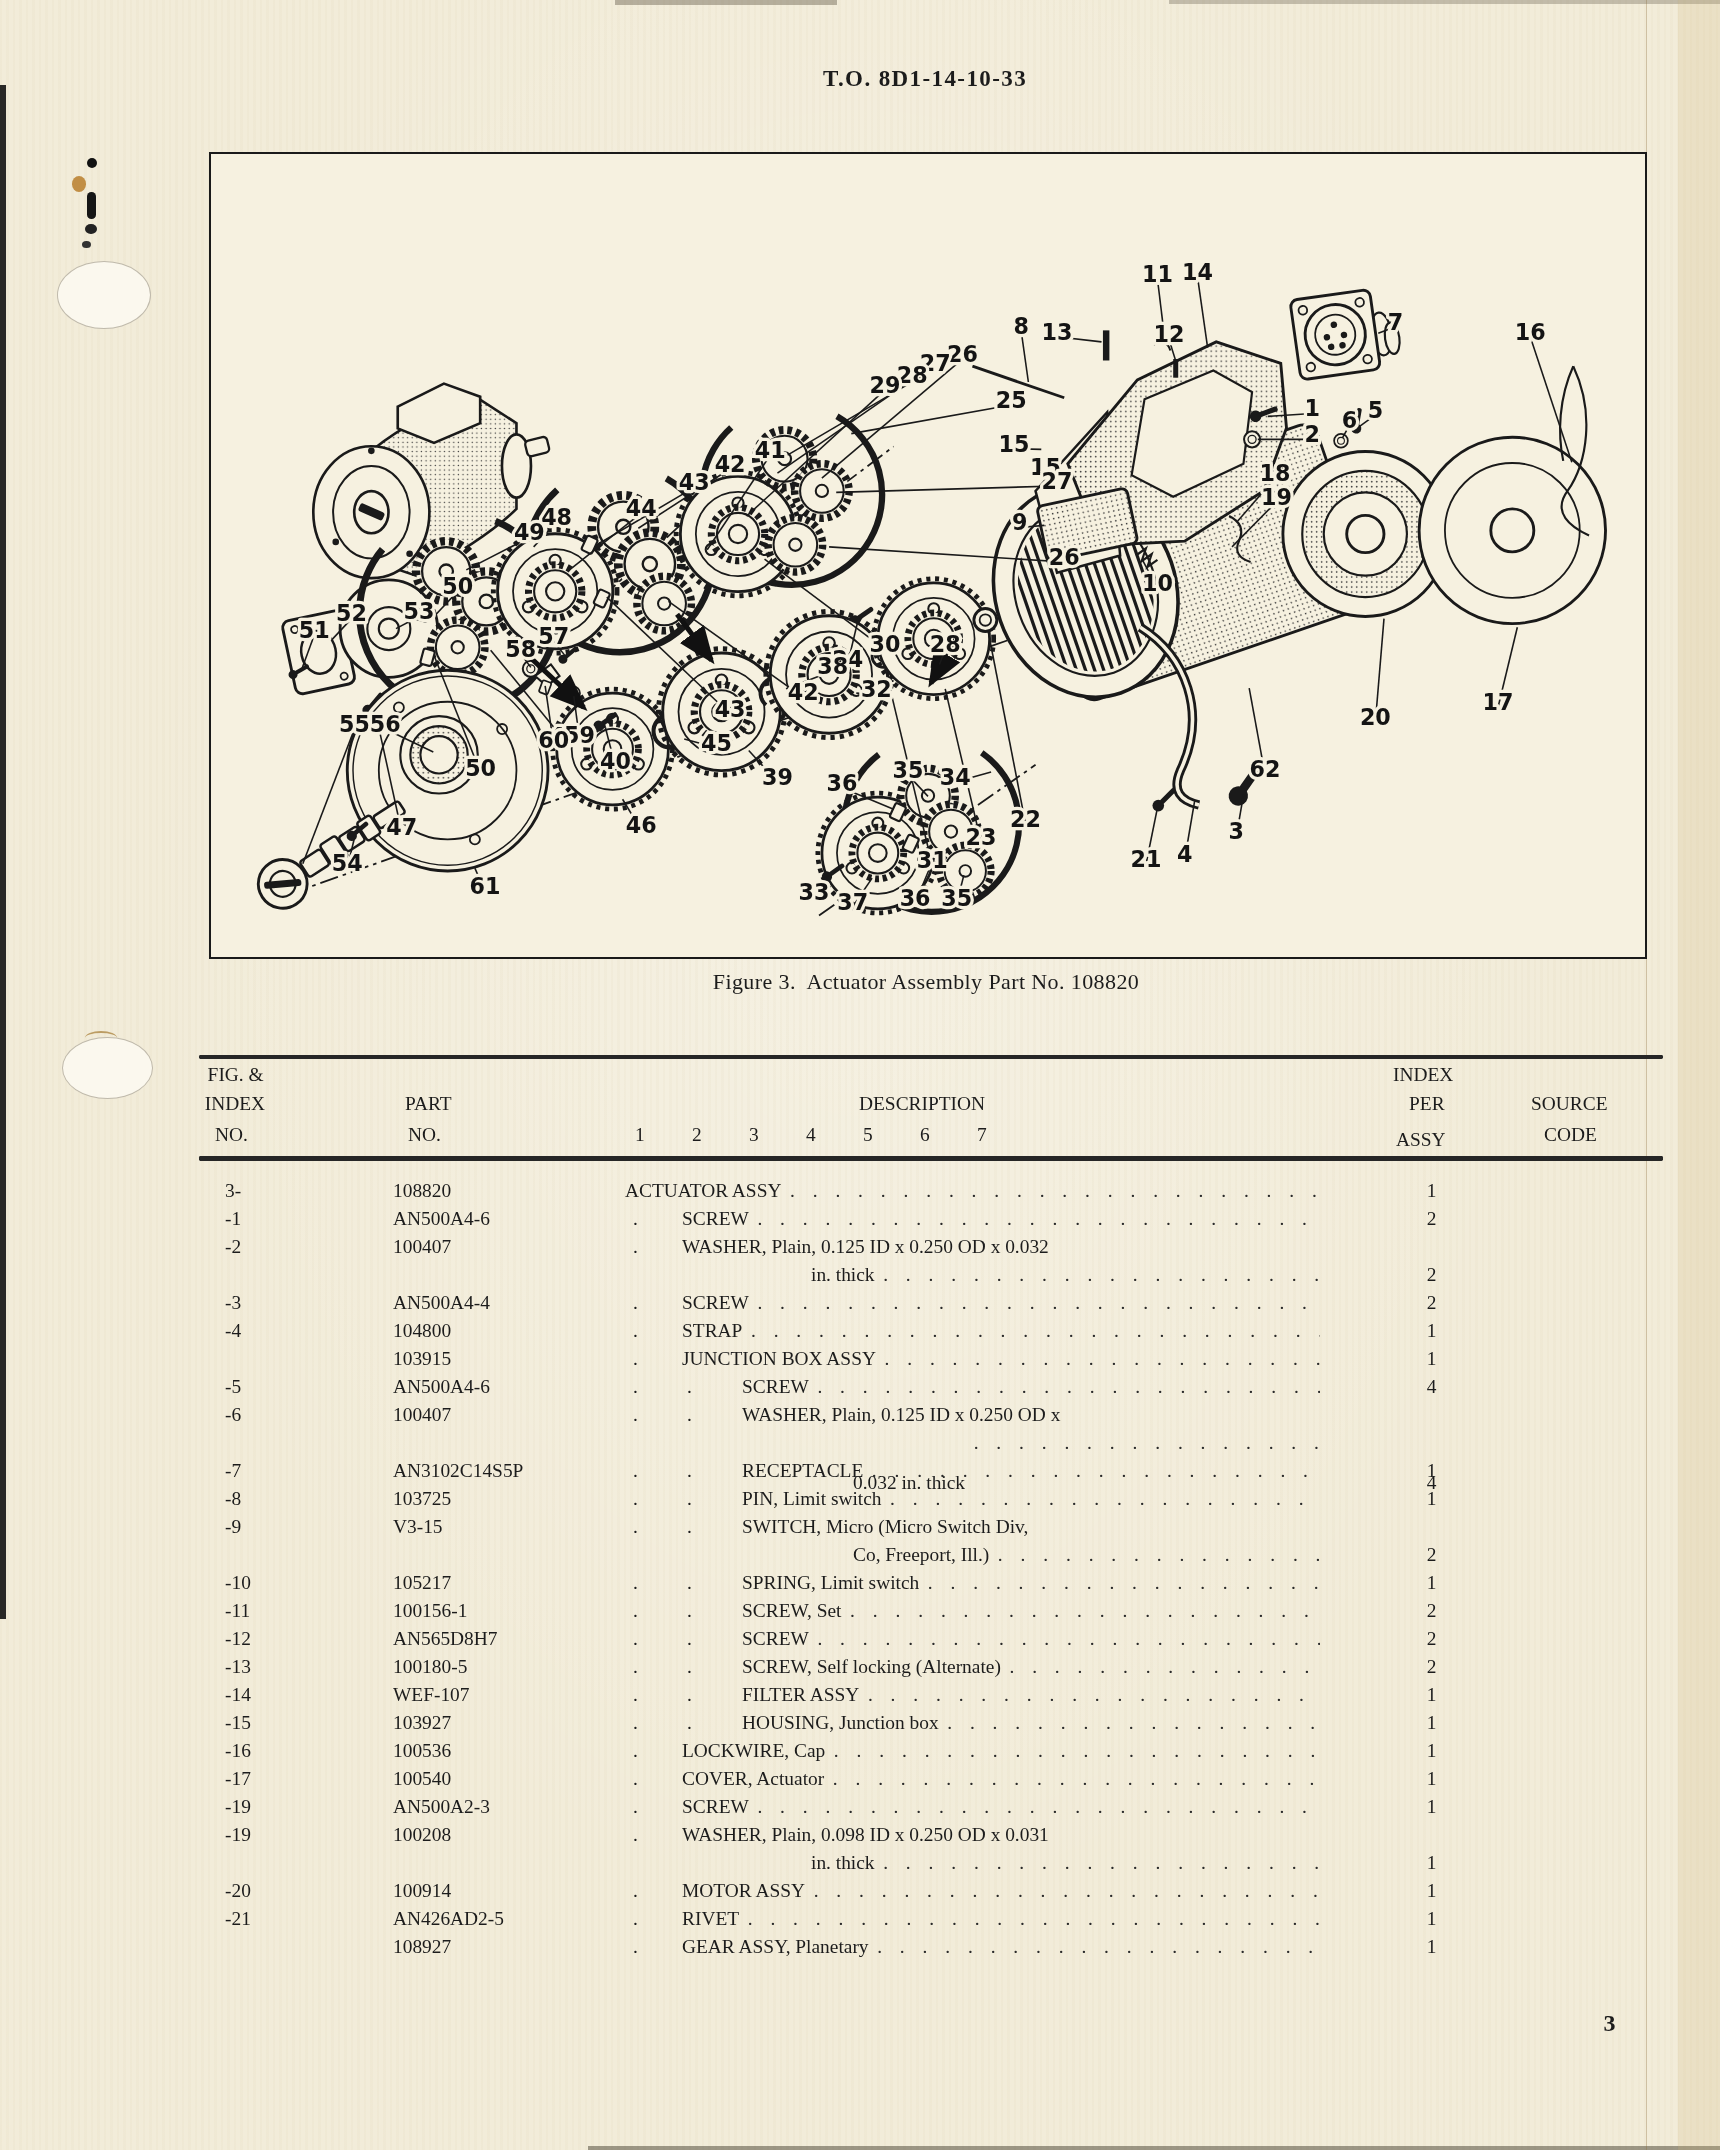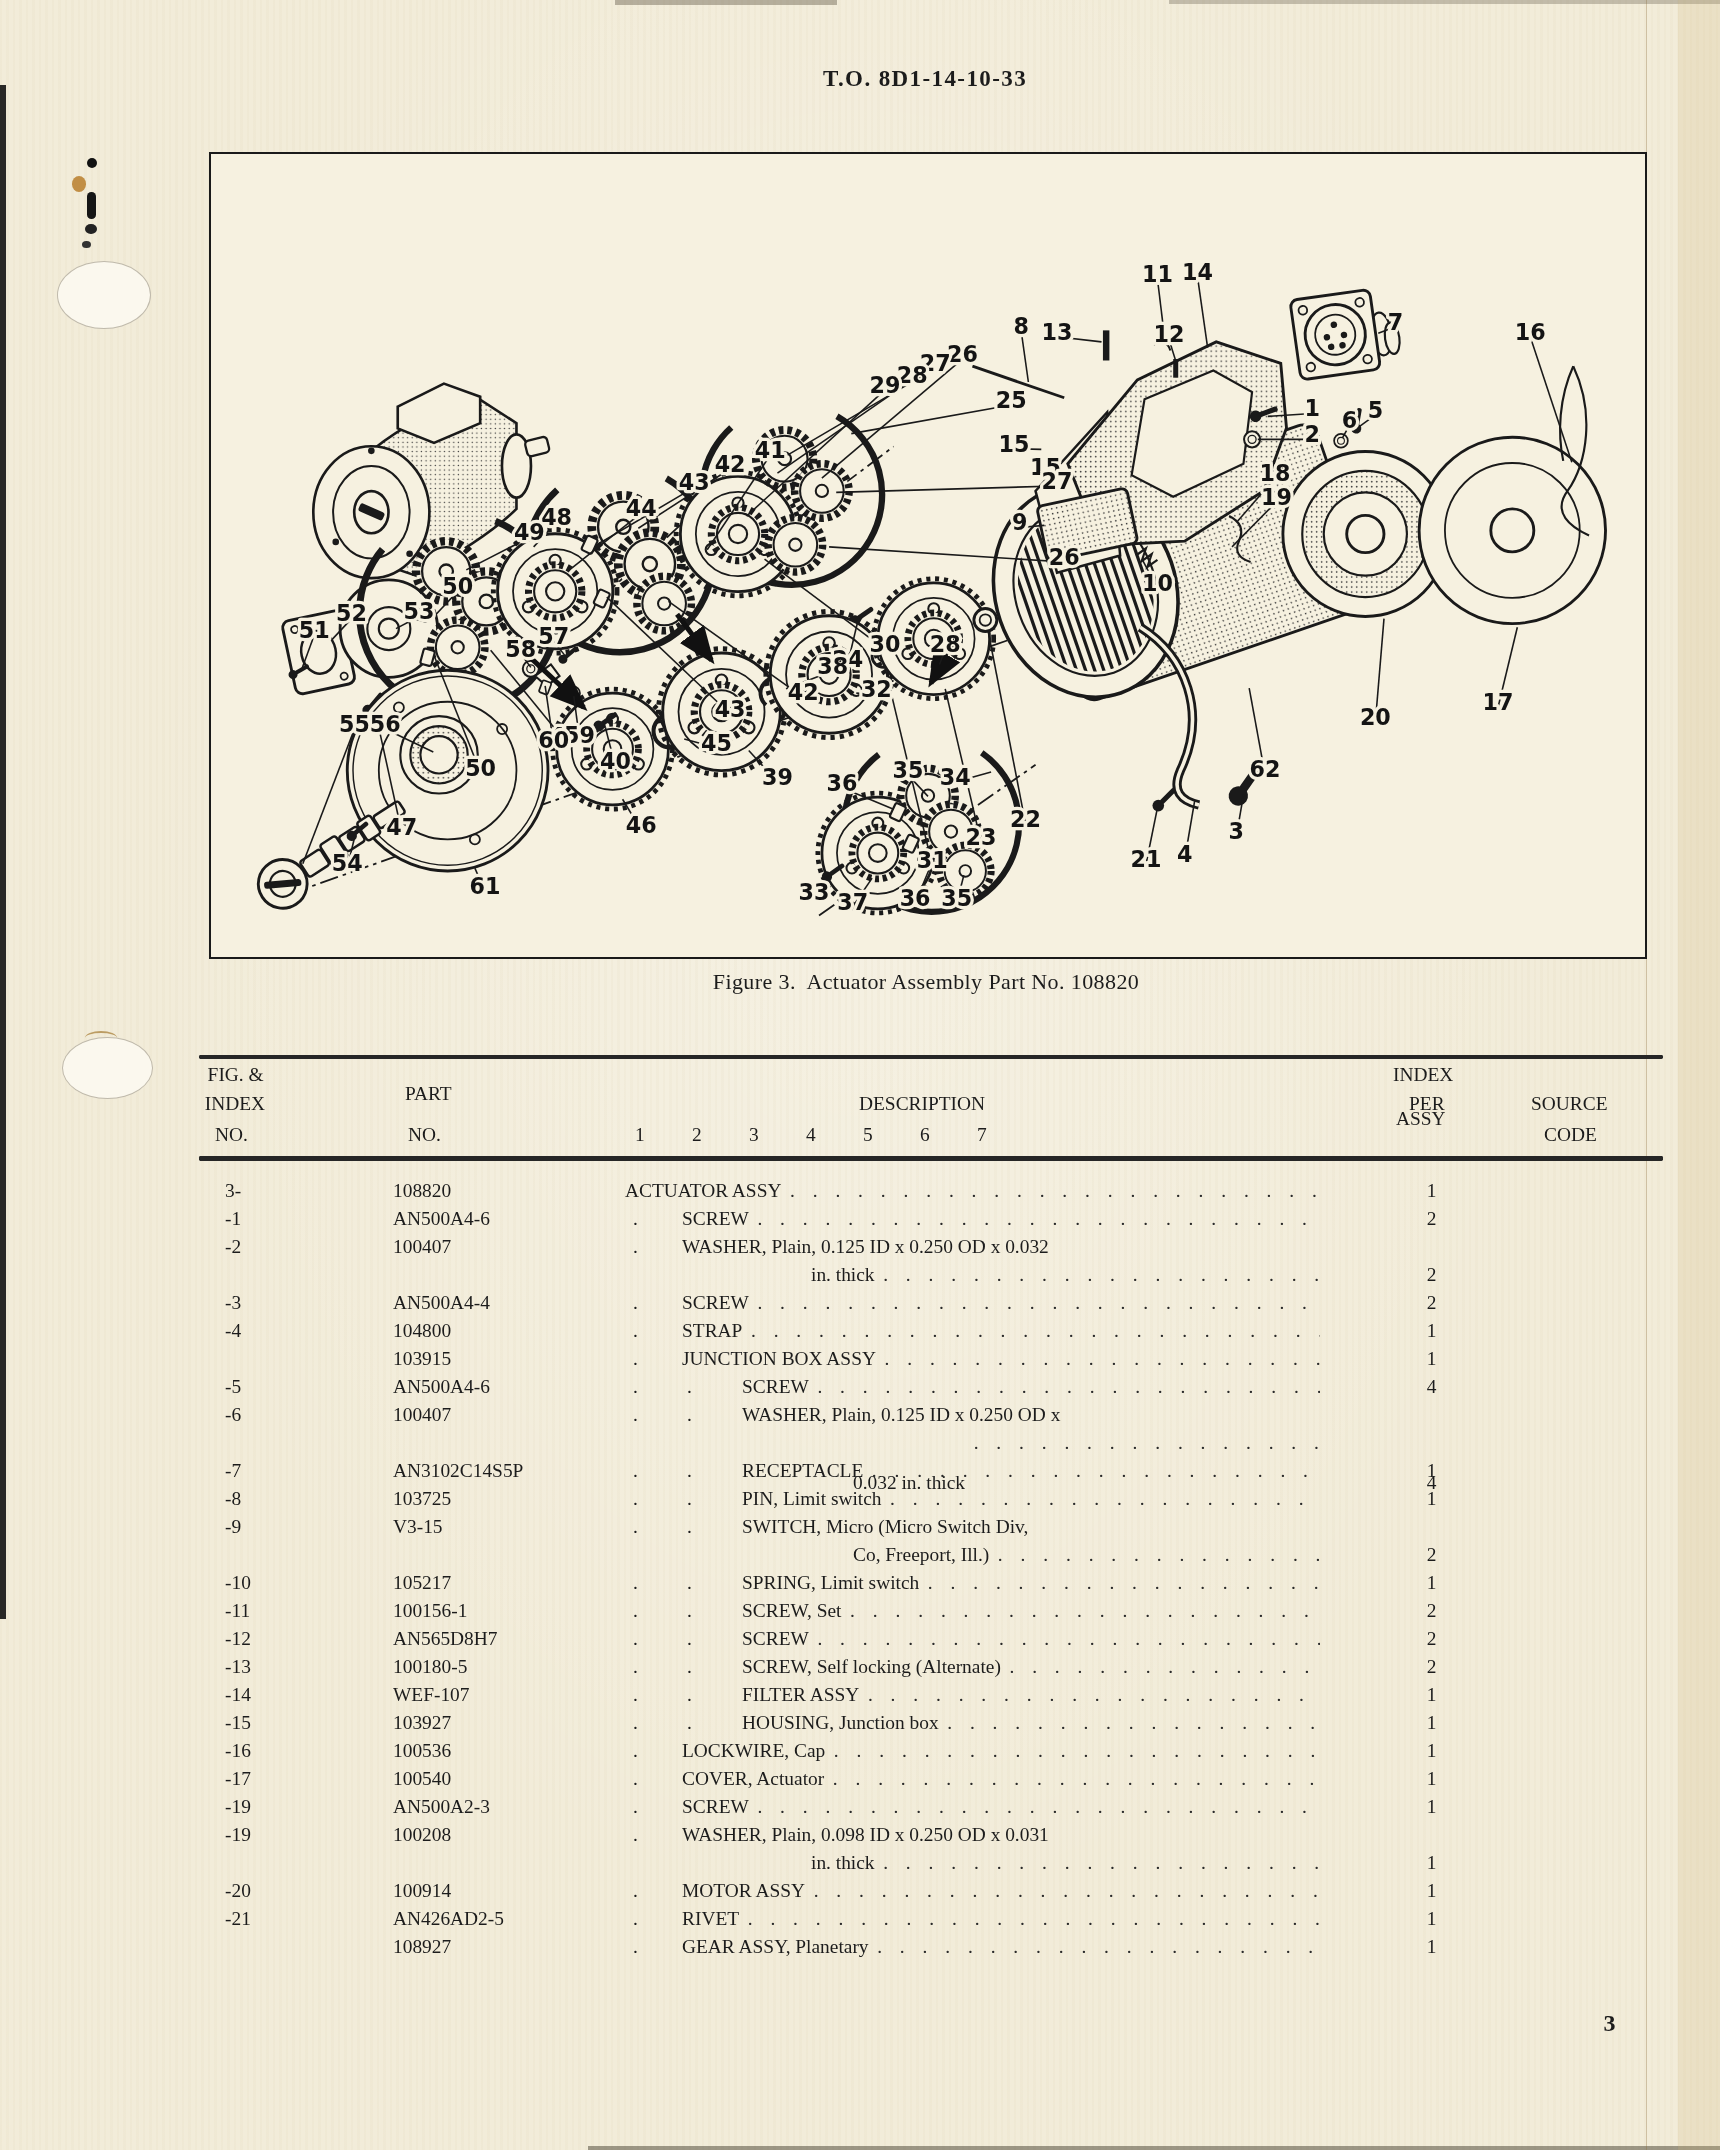--- a/index.html
+++ b/index.html
@@ -481,27 +481,27 @@
 </div>
 
 <div class="caption">Figure 3.  Actuator Assembly Part No. 108820</div>
 
 <div class="parts-table">
   <div class="rule"></div>
   <div class="thead">
     <span style="left:8.6px;top:4.3px">FIG. &amp;</span>
     <span style="left:5.7px;top:34px">INDEX</span>
     <span style="left:16px;top:65px">NO.</span>
-    <span style="left:206px;top:24px">PART</span>
+    <span style="left:206px;top:34px">PART</span>
     <span style="left:209px;top:65px">NO.</span>
     <span style="left:660px;top:34px">DESCRIPTION</span>
     <span style="left:436px;top:65px" id="dnums"><span style="display: inline-block; width: 57px; position: static;">1</span><span style="display: inline-block; width: 57px; position: static;">2</span><span style="display: inline-block; width: 57px; position: static;">3</span><span style="display: inline-block; width: 57px; position: static;">4</span><span style="display: inline-block; width: 57px; position: static;">5</span><span style="display: inline-block; width: 57px; position: static;">6</span><span style="display: inline-block; width: 57px; position: static;">7</span></span>
     <span style="left:1194px;top:4.3px">INDEX</span>
     <span style="left:1210px;top:34px">PER</span>
-    <span style="left:1197px;top:49px">ASSY</span>
+    <span style="left:1197px;top:70px">ASSY</span>
     <span style="left:1332px;top:34px">SOURCE</span>
     <span style="left:1345px;top:65px">CODE</span>
   </div>
   <div class="rule"></div>
   <div class="tbody" id="tbody">
       <div class="trow">
         <span class="c-idx">3-</span>
         <span class="c-part">108820</span>
         <span class="c-desc">
           <span class="dtext" style="margin-left: 0px;">ACTUATOR ASSY</span>

